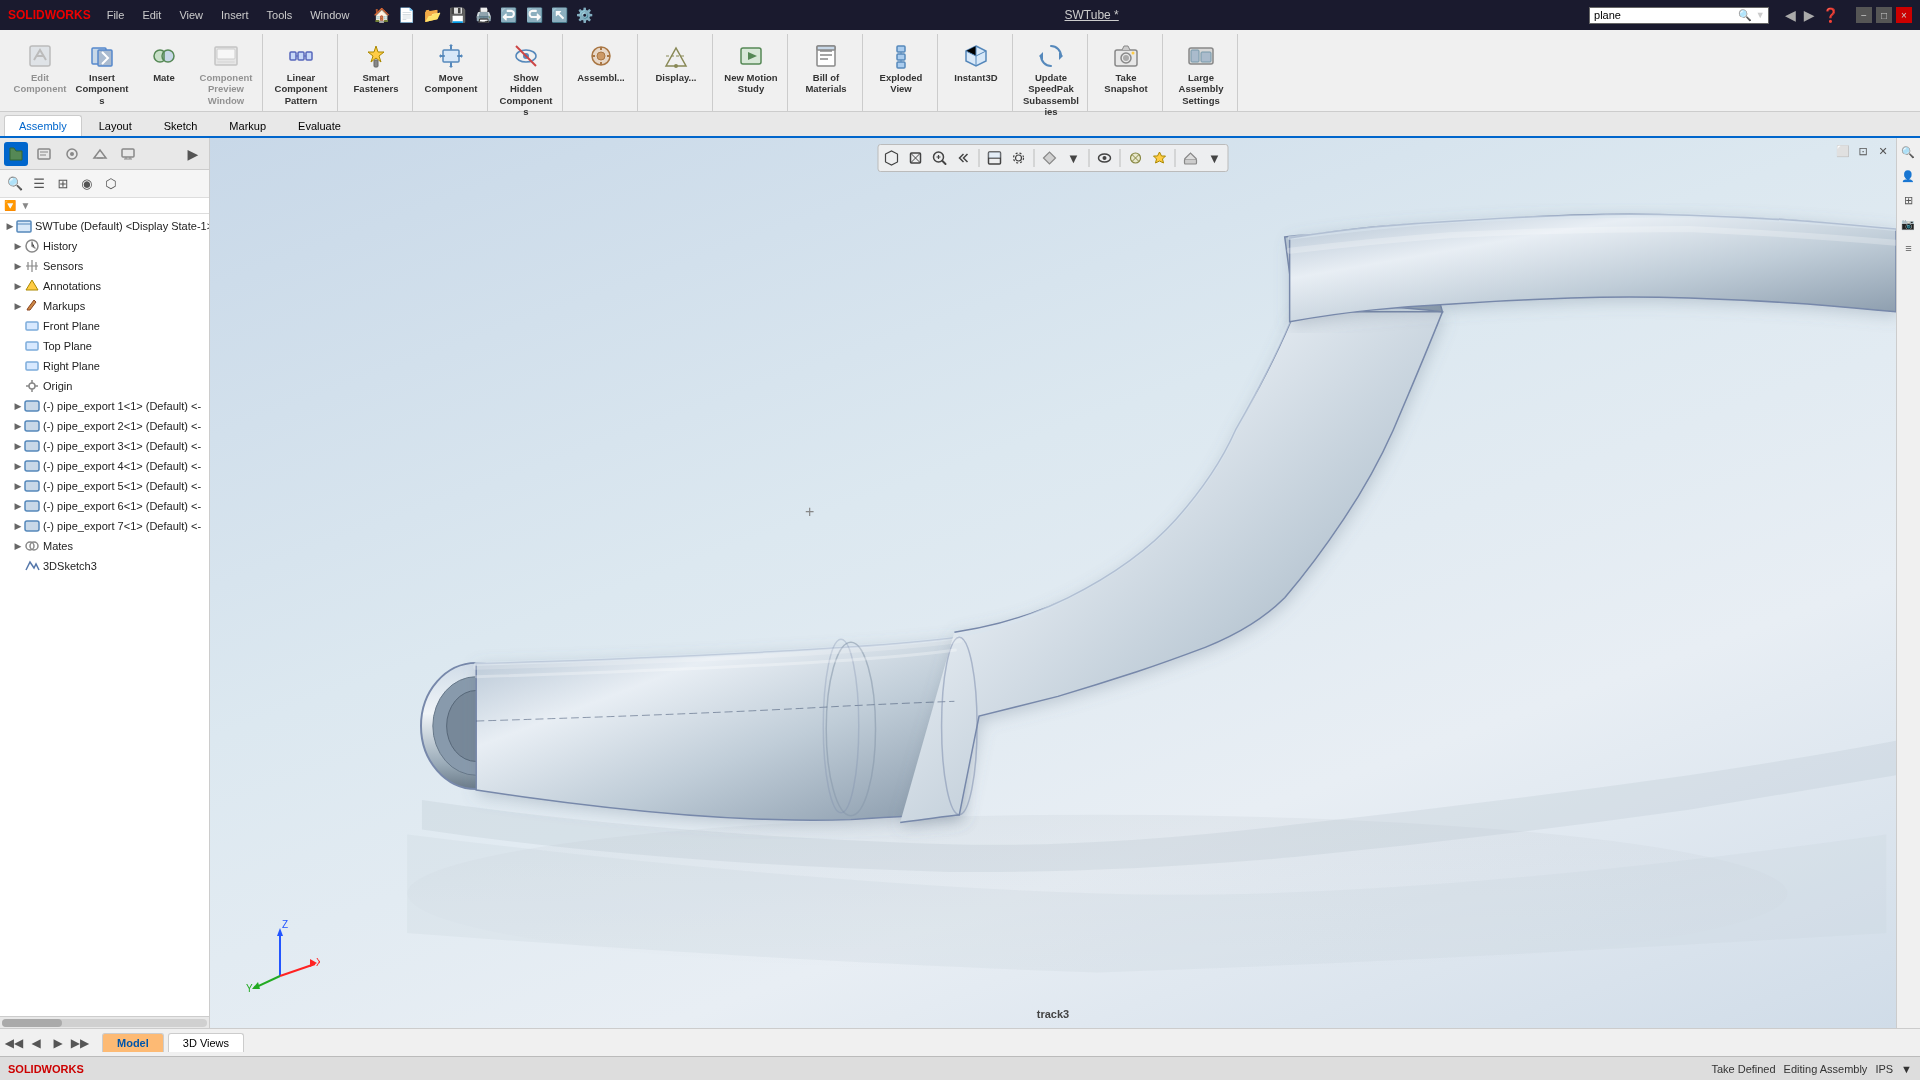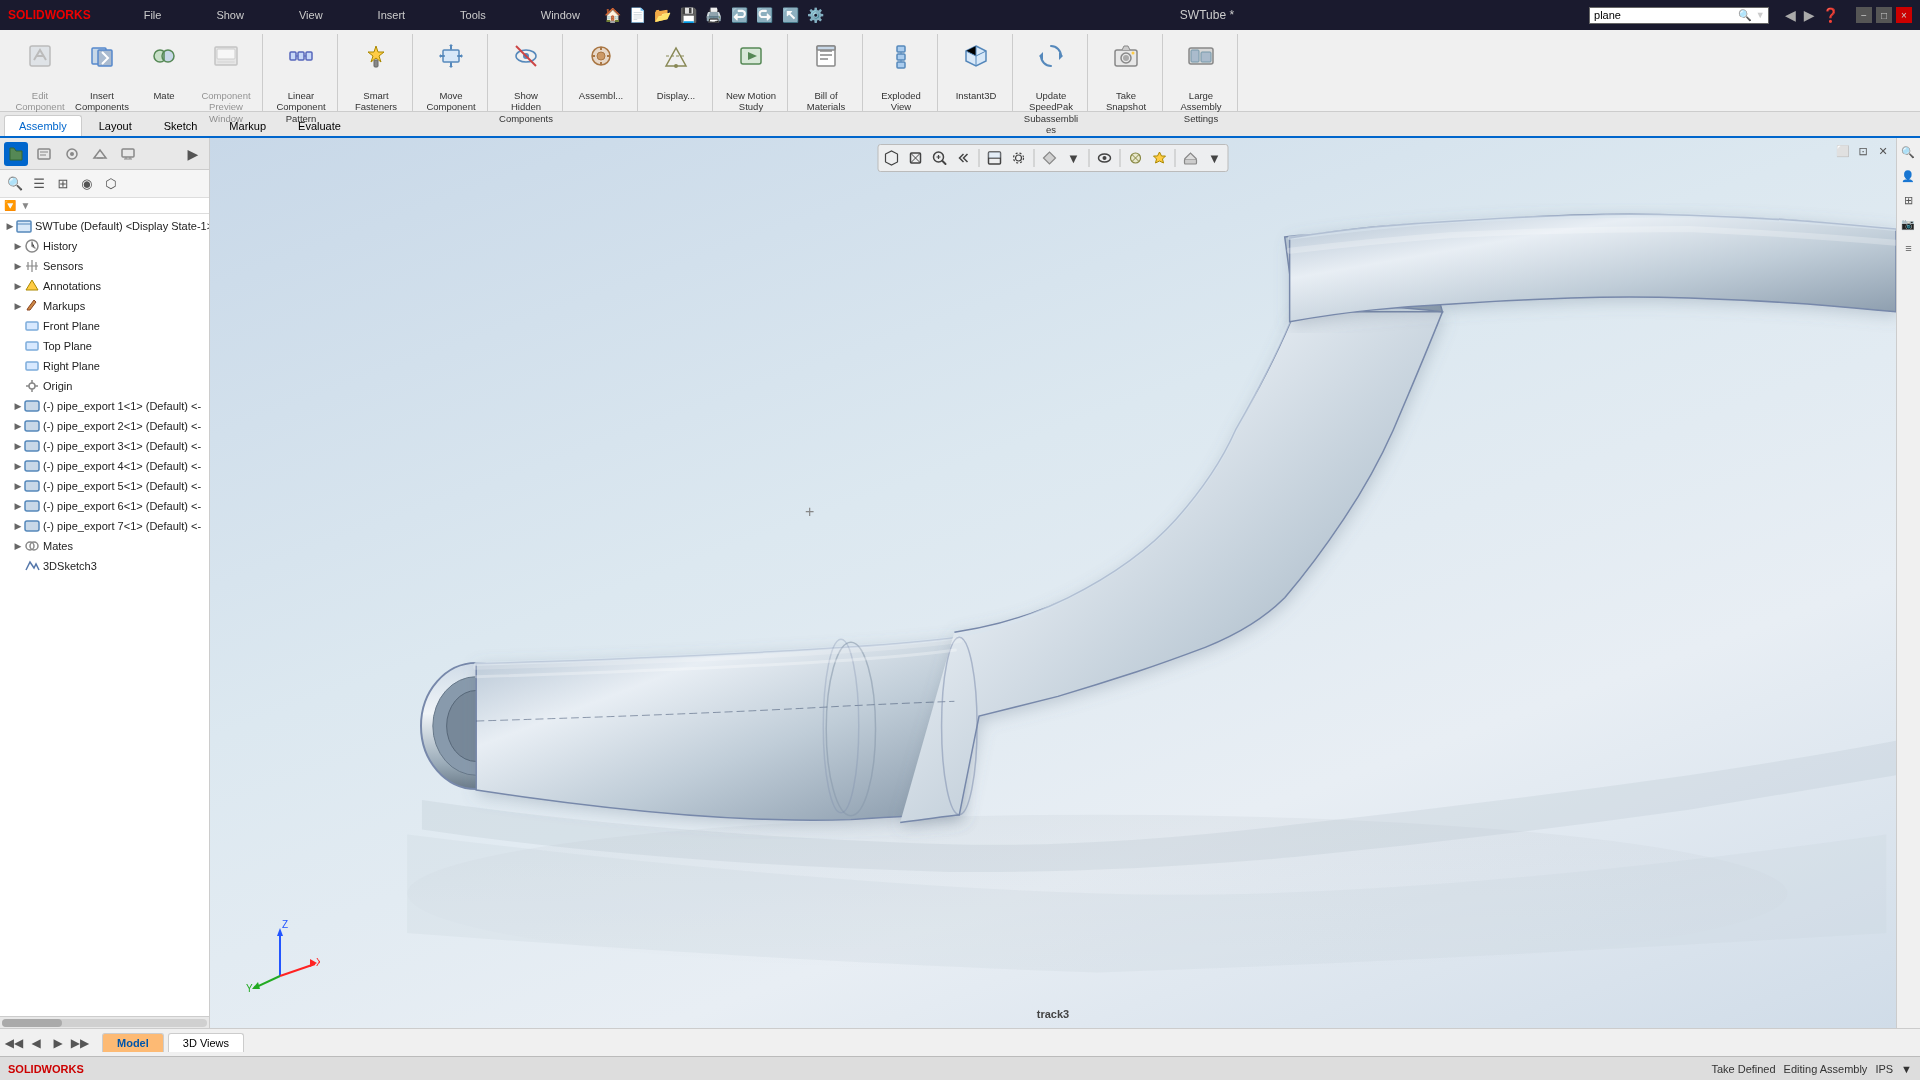--- a/index.html
+++ b/index.html
@@ -15,21 +15,20 @@
       color: #ccc;
       gap: 8px;
     }
     #title-bar .logo { color: #e00; font-weight: bold; font-size: 12px; }
     #title-bar .menu-items { display: flex; gap: 2px; }
     #title-bar .menu-item {
       color: #ccc;
       padding: 2px 8px;
       cursor: pointer;
       font-size: 11px;
-      margin-left: 37px;
     }
     #title-bar .spacer { flex: 1; }
     #title-bar .search-box {
       display: flex;
       align-items: center;
       background: white;
       border: 1px solid #666;
       padding: 1px 4px;
       gap: 4px;
       width: 180px;
@@ -41,21 +40,21 @@
       width: 140px;
     }
     #title-bar .window-controls { display: flex; gap: 4px; margin-left: 8px; }
     #title-bar .win-btn {
       width: 16px; height: 16px;
       background: #555;
       color: #ccc;
       display: flex; align-items: center; justify-content: center;
       cursor: pointer; font-size: 10px;
     }
-    #title-bar .win-title { font-size: 12px; }
+    #title-bar .win-title { font-size: 12px; text-decoration: underline; }
 
     
     #toolbar {
       height: 82px;
       background: #f0f0f0;
       border-bottom: 1px solid #ccc;
       display: flex;
       align-items: stretch;
       padding: 4px 4px 0 4px;
       gap: 2px;
@@ -74,21 +73,22 @@
       align-items: center;
       justify-content: flex-start;
       width: 60px;
       min-width: 50px;
       padding: 4px 2px;
       cursor: pointer;
       border-radius: 3px;
       font-size: 10px;
       text-align: center;
       color: #333;
-      gap: 18px;
+      gap: 0;
+      font-weight: bold;
     }
     .tool-btn .icon {
       width: 32px; height: 32px;
       display: flex; align-items: center; justify-content: center;
       font-size: 20px;
     }
     .tool-btn .label { font-size: 9.5px; line-height: 1.2; word-break: break-word; }
     .tool-btn.disabled { opacity: 0.5; cursor: default; }
 
     
@@ -386,21 +386,21 @@
       color: #555;
     }
   </style>
 </head>
 <body>
 
 <div id="title-bar">
   <span class="logo">SOLIDWORKS</span>
   <div class="menu-items">
     <span class="menu-item">File</span>
-    <span class="menu-item">Show</span>
+    <span class="menu-item">Edit</span>
     <span class="menu-item">View</span>
     <span class="menu-item">Insert</span>
     <span class="menu-item">Tools</span>
     <span class="menu-item">Window</span>
   </div>
 
   <span style="color:#aaa;font-size:14px;margin-left:8px;">🏠</span>
   <span style="color:#aaa;font-size:14px;">📄</span>
   <span style="color:#aaa;font-size:14px;">📂</span>
   <span style="color:#aaa;font-size:14px;">💾</span>

